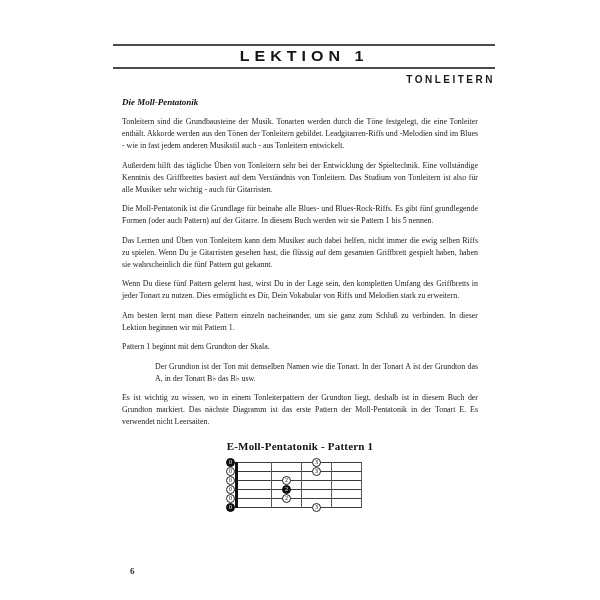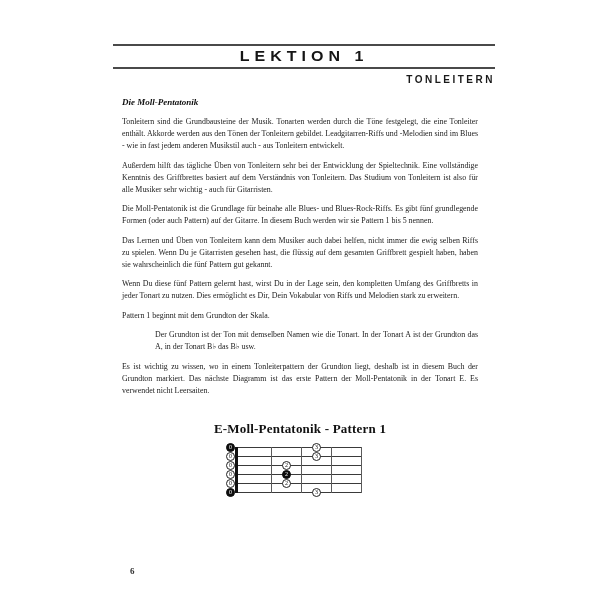--- a/index.html
+++ b/index.html
@@ -25,22 +25,22 @@
   .content{position:absolute;top:97px;left:122px;width:356px;}
   .section-heading{
     font-weight:bold;font-style:italic;font-size:9px;margin:0 0 9px 0;color:#111;
   }
   .para{
     font-size:7.9px;line-height:12px;text-align:justify;margin:0 0 7.5px 0;color:#222;
   }
   .para.indented{margin-left:33px;}
   
   .diagram-caption{
-    text-align:center;font-weight:bold;font-size:13px;color:#111;
-    margin:24px 0 5px 0;letter-spacing:.2px;
+    text-align:center;font-weight:bold;font-size:11px;color:#111;
+    margin:12px 0 5px 0;letter-spacing:.2px;
   }
   .fretboard{position:relative;width:140px;height:58px;margin-left:102px;}
   .fretboard .nut{position:absolute;background:#111;}
   .fretboard .string{position:absolute;background:#3a3a3a;}
   .fretboard .fret{position:absolute;background:#5a5a5a;}
   .fretboard .note{
     position:absolute;width:9px;height:9px;box-sizing:border-box;
     border:1px solid #222;border-radius:50%;background:#fff;
     font-family:"Liberation Serif", serif;font-size:6px;line-height:7px;
     text-align:center;color:#111;z-index:2;
@@ -65,20 +65,21 @@
 
   <div class="content">
     <h3 class="section-heading">Die Moll-Pentatonik</h3>
 
     <div>
         <p class="para">Tonleitern sind die Grundbausteine der Musik. Tonarten werden durch die Töne festgelegt, die eine Tonleiter enthält. Akkorde werden aus den Tönen der Tonleitern gebildet. Leadgitarren-Riffs und -Melodien sind im Blues - wie in fast jedem anderen Musikstil auch - aus Tonleitern entwickelt.</p>
         <p class="para">Außerdem hilft das tägliche Üben von Tonleitern sehr bei der Entwicklung der Spieltechnik. Eine vollständige Kenntnis des Griffbrettes basiert auf dem Verständnis von Tonleitern. Das Studium von Tonleitern ist also für alle Musiker sehr wichtig - auch für Gitarristen.</p>
         <p class="para">Die Moll-Pentatonik ist die Grundlage für beinahe alle Blues- und Blues-Rock-Riffs. Es gibt fünf grundlegende Formen (oder auch Pattern) auf der Gitarre. In diesem Buch werden wir sie Pattern 1 bis 5 nennen.</p>
         <p class="para">Das Lernen und Üben von Tonleitern kann dem Musiker auch dabei helfen, nicht immer die ewig selben Riffs zu spielen. Wenn Du je Gitarristen gesehen hast, die flüssig auf dem gesamten Griffbrett gespielt haben, haben sie wahrscheinlich die fünf Pattern gut gekannt.</p>
         <p class="para">Wenn Du diese fünf Pattern gelernt hast, wirst Du in der Lage sein, den kompletten Umfang des Griffbretts in jeder Tonart zu nutzen. Dies ermöglicht es Dir, Dein Vokabular von Riffs und Melodien stark zu erweitern.</p>
+        <p class="para">Am besten lernt man diese Pattern einzeln nacheinander, um sie ganz zum Schluß zu verbinden. In dieser Lektion beginnen wir mit Pattern 1.</p>
         <p class="para">Pattern 1 beginnt mit dem Grundton der Skala.</p>
         <p class="para indented">Der Grundton ist der Ton mit demselben Namen wie die Tonart. In der Tonart A ist der Grundton das A, in der Tonart B♭ das B♭ usw.</p>
         <p class="para">Es ist wichtig zu wissen, wo in einem Tonleiterpattern der Grundton liegt, deshalb ist in diesem Buch der Grundton markiert. Das nächste Diagramm ist das erste Pattern der Moll-Pentatonik in der Tonart E. Es verwendet nicht Leersaiten.</p>
       </div>
 
     <div class="diagram-caption">E-Moll-Pentatonik - Pattern 1</div>
 
     <div class="fretboard">
         <div class="nut" style="left: 11px; top: 5px; width: 3px; height: 46px;"></div>
         <div class="string" style="left: 14px; top: 5px; width: 123px; height: 1px;"></div>

